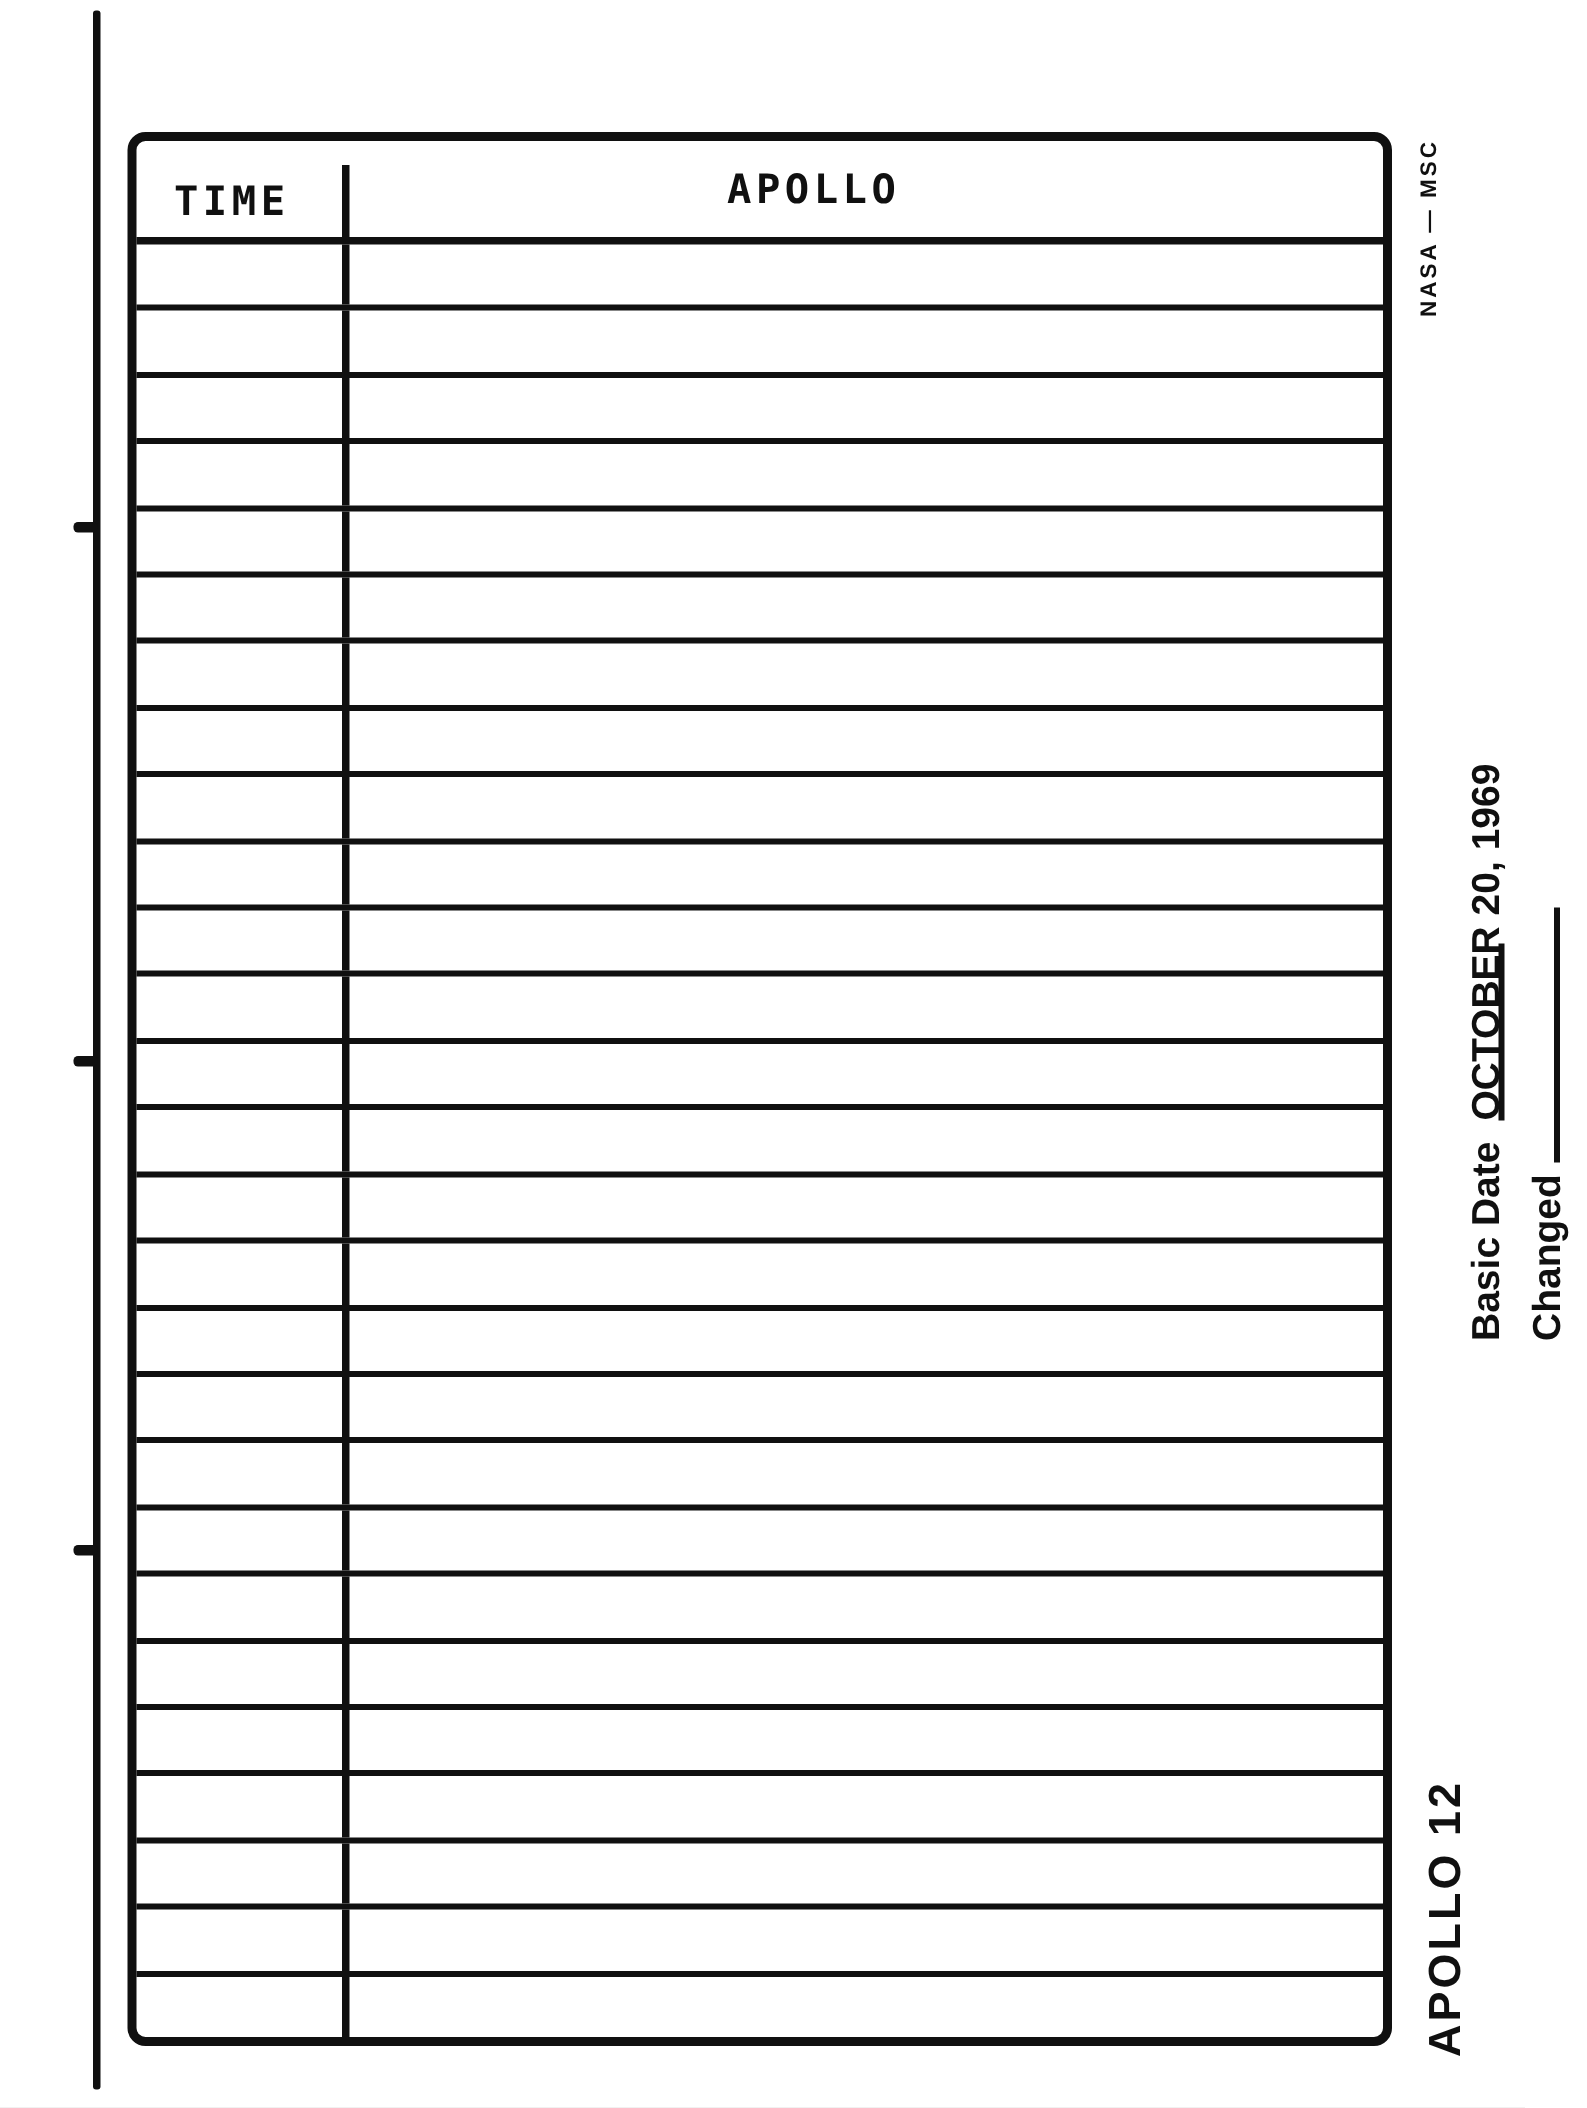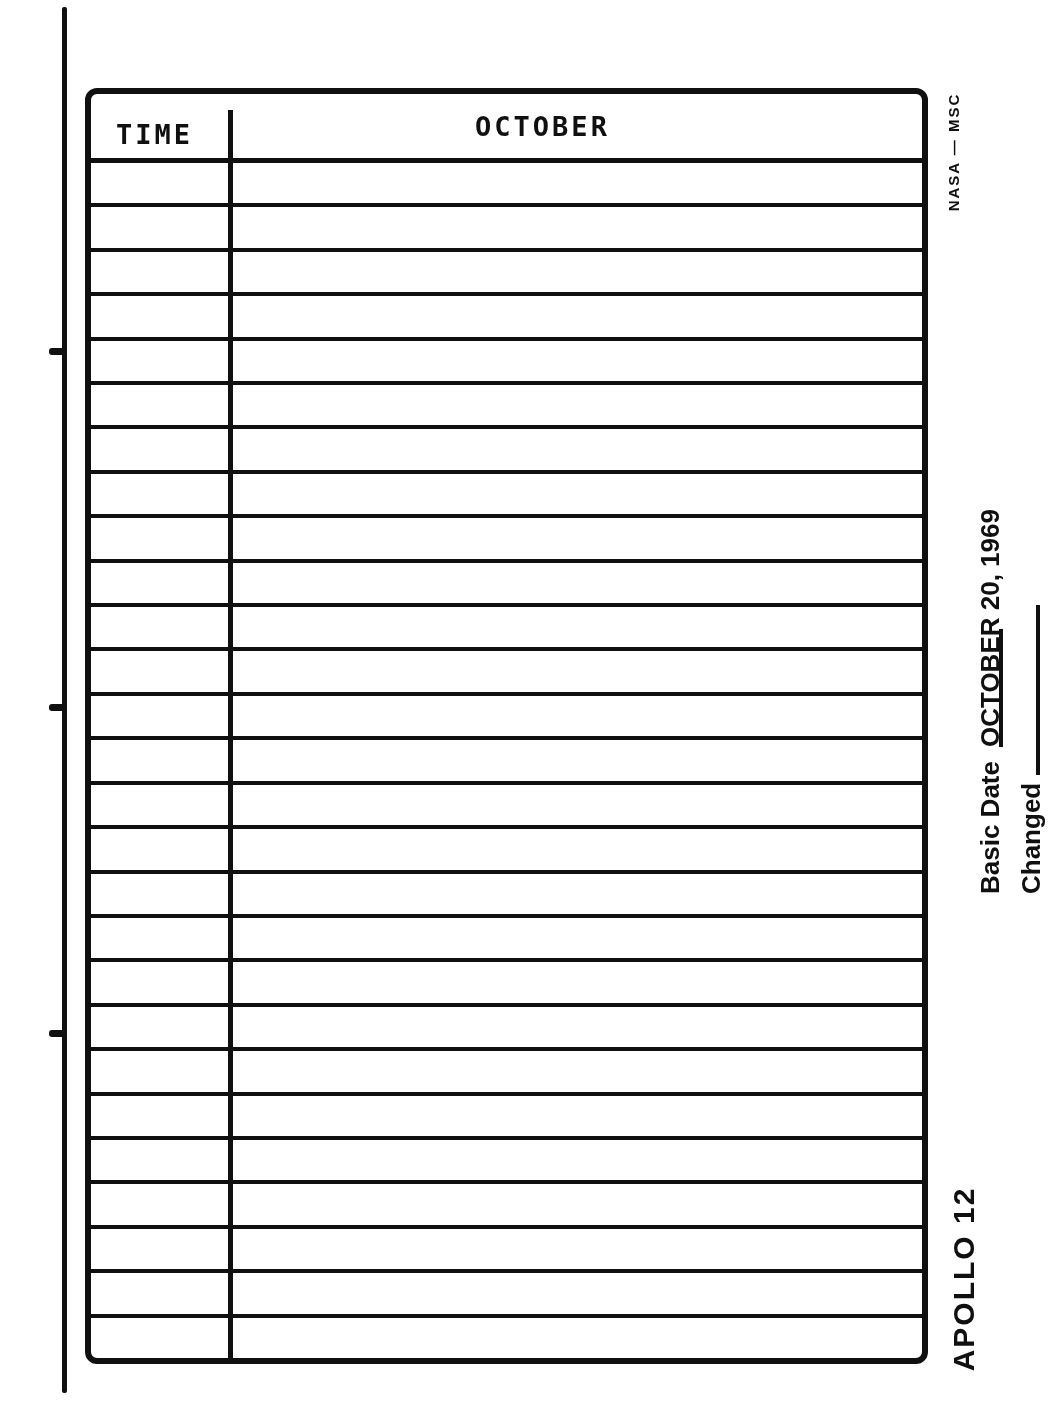--- a/index.html
+++ b/index.html
@@ -95,21 +95,21 @@
 <div class="page">
 
   <div class="binding-rule"></div>
   <div class="binding-tick tick-1"></div>
   <div class="binding-tick tick-2"></div>
   <div class="binding-tick tick-3"></div>
 
   <div class="form-table">
     <div class="header-row">
       <div class="col-time head-cell head-time">TIME</div>
-      <div class="col-remarks head-cell head-remarks">OCTOBER</div>
+      <div class="col-remarks head-cell head-remarks">APOLLO</div>
     </div>
     <div class="body-rows">
     <div class="t-row">
       <div class="col-time"></div>
       <div class="col-remarks"></div>
     </div>
 
     <div class="t-row">
       <div class="col-time"></div>
       <div class="col-remarks"></div>

